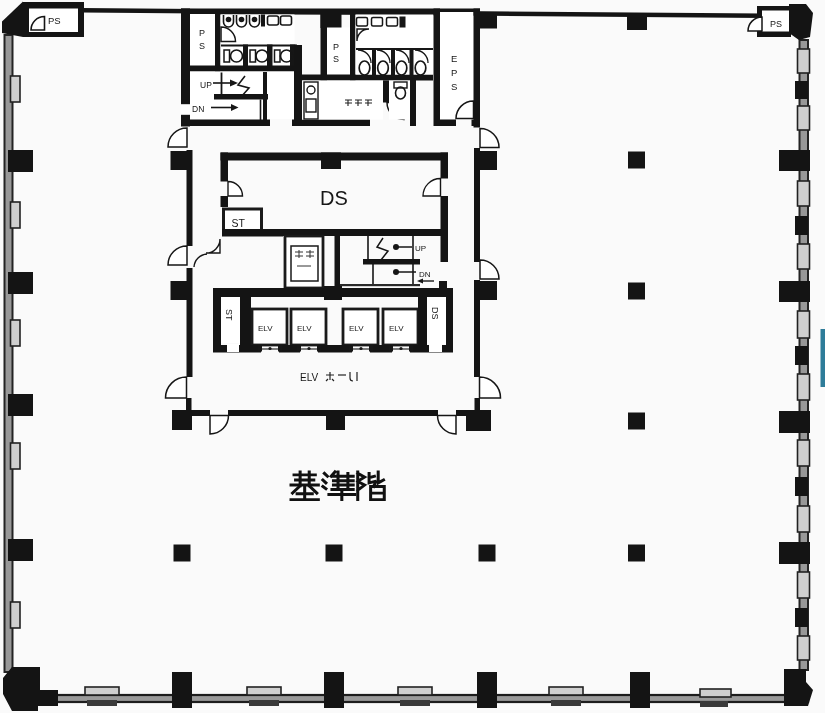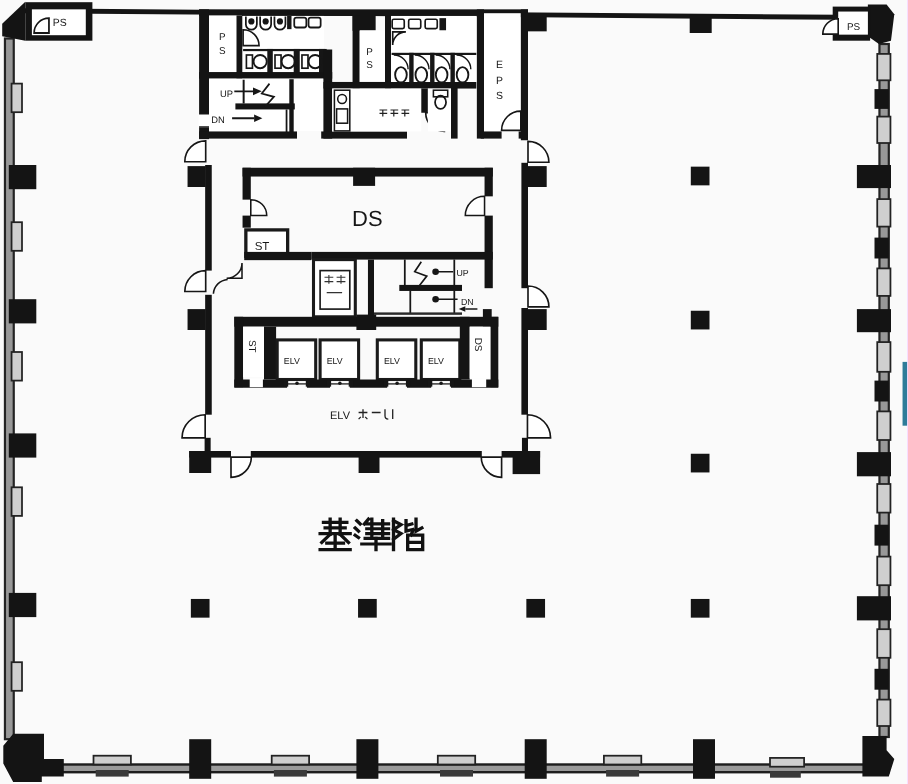--- a/index.html
+++ b/index.html
@@ -1,16 +1,16 @@
 <!DOCTYPE html>
 <html><head>
 <meta charset="utf-8">
 <style>
   html,body{margin:0;padding:0;background:#ffffff;}
-  .wrap{width:825px;height:713px;position:relative;background:#f0abfc;overflow:hidden;}
+  .wrap{width:825px;height:713px;position:relative;background:#14b8a6;overflow:hidden;}
   svg{display:block;filter:blur(0.62px);}
   text{font-family:"Liberation Sans", sans-serif;fill:#161616;}
 </style>
 </head>
 <body>
 <div class="wrap">
 <svg width="825" height="713" viewBox="0 0 825 713">
 
 <rect x="0" y="0" width="825" height="713" fill="#fafafa"></rect>
 

